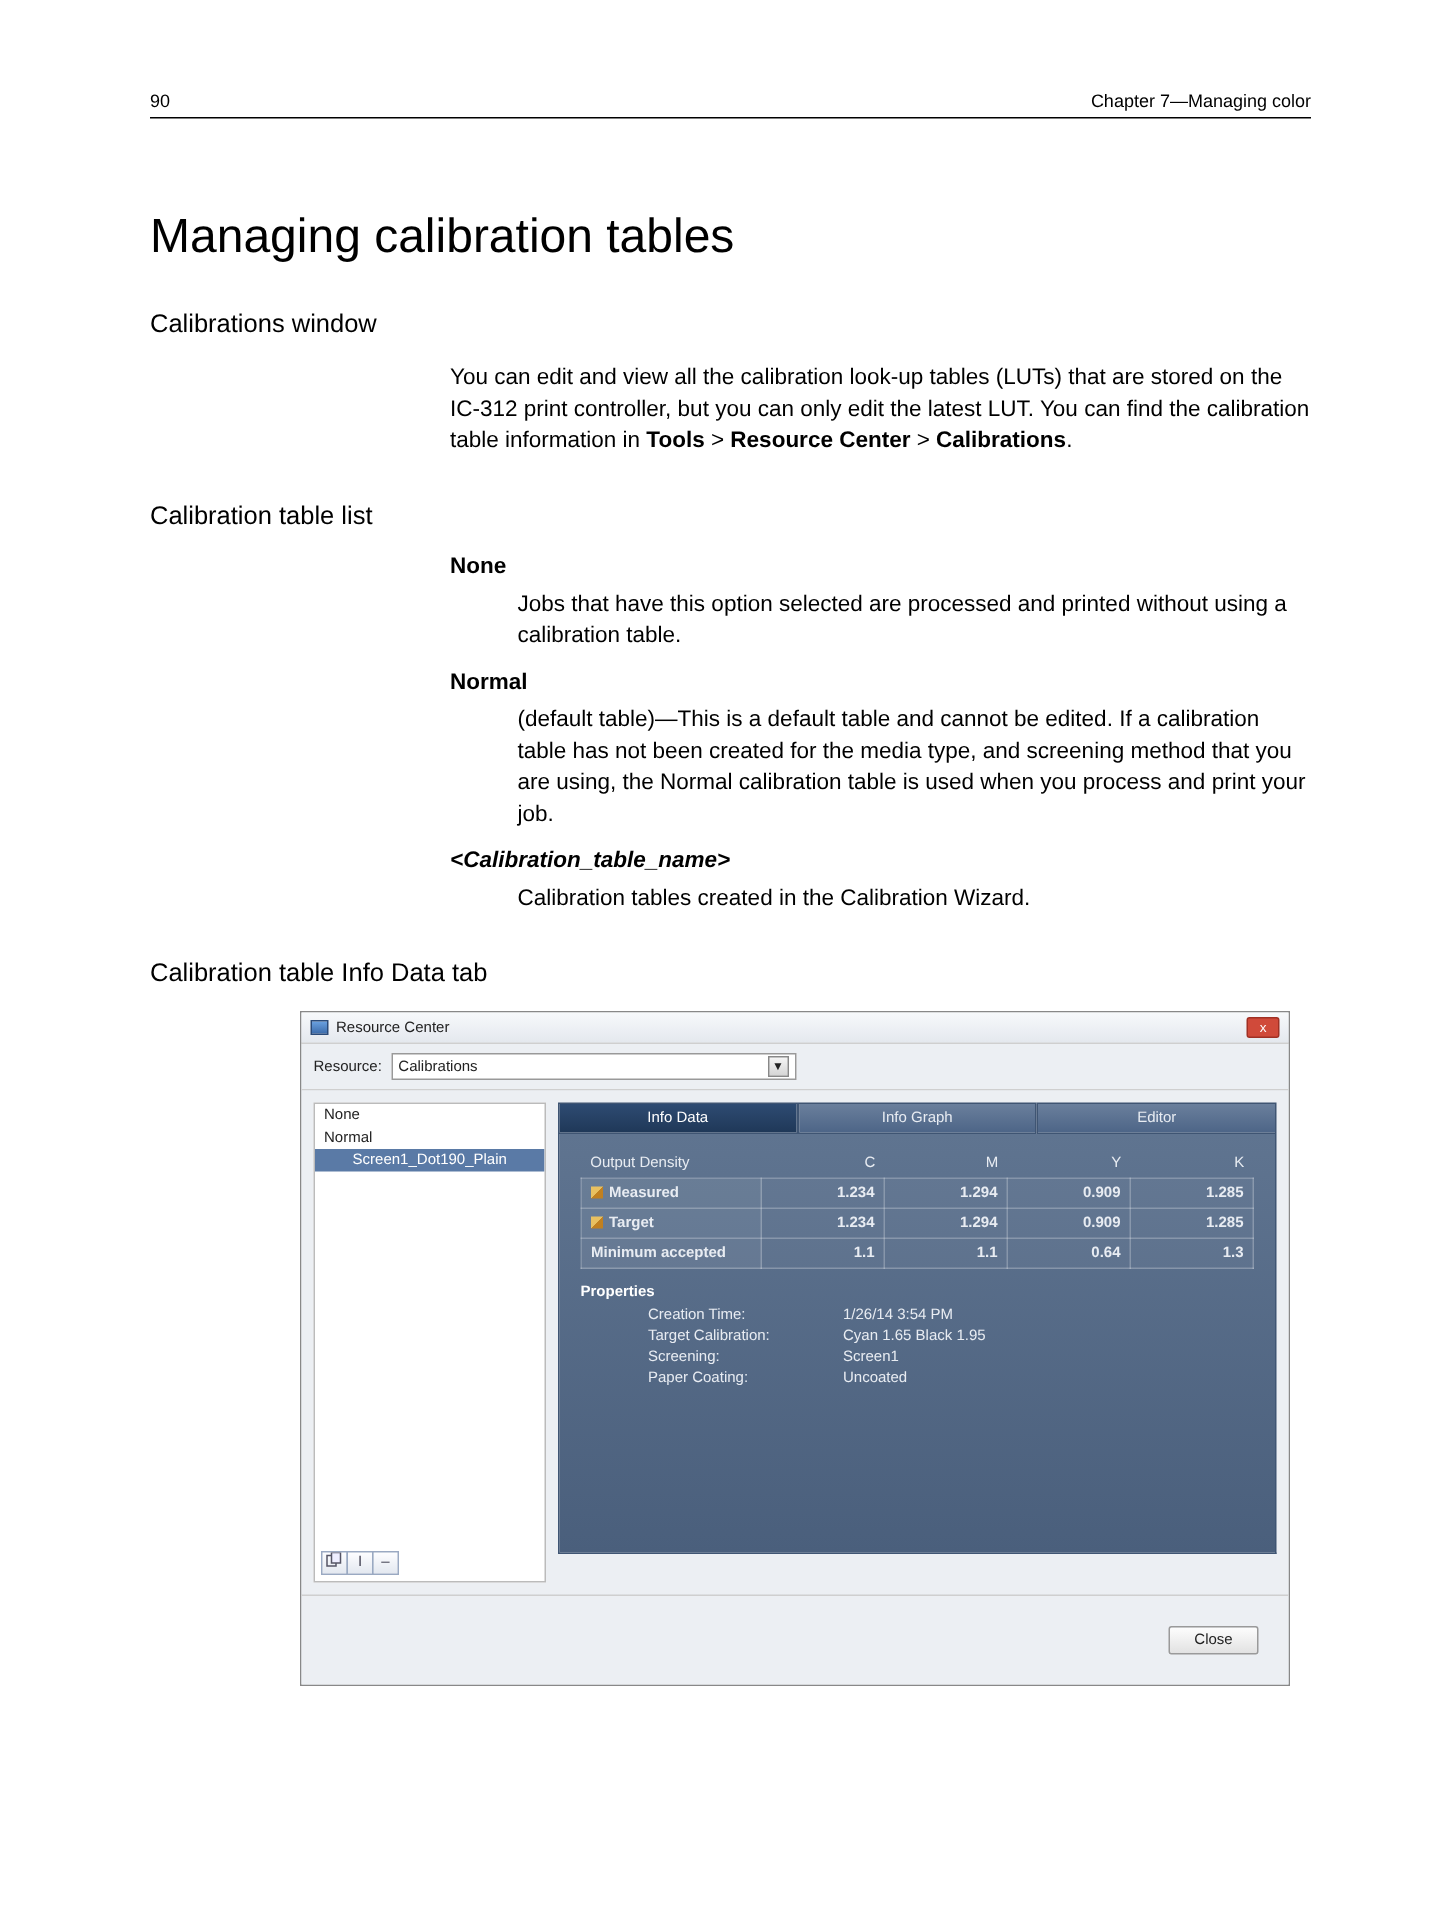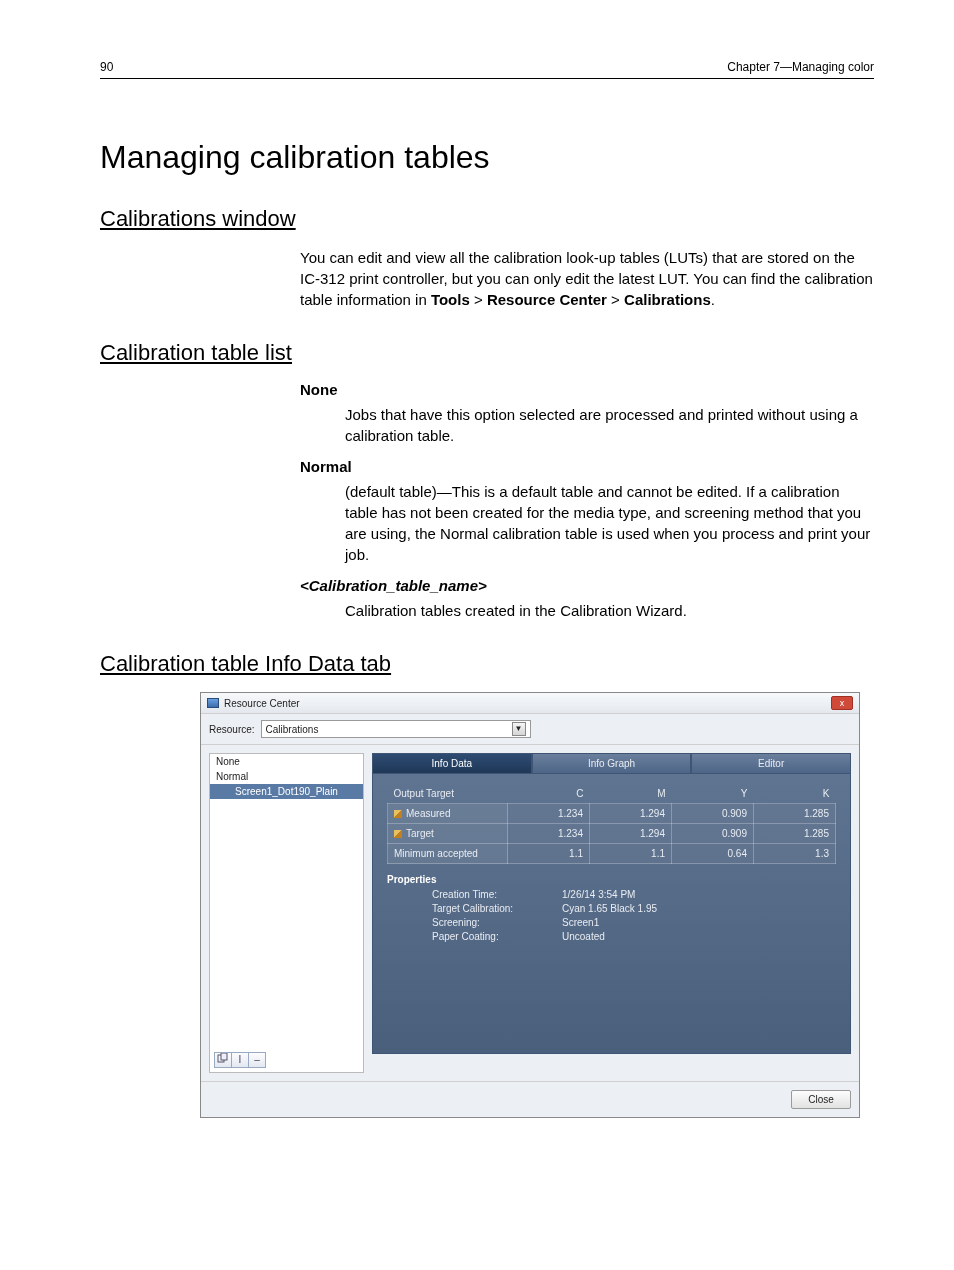--- a/index.html
+++ b/index.html
@@ -21,24 +21,23 @@
     border-bottom: 1px solid #000;
     padding-bottom: 4px;
     margin-bottom: 60px;
   }
   h1 {
     font-size: 32px;
     font-weight: normal;
     margin: 0 0 30px 0;
   }
   h2 {
-    font-size: 22px;
+    font-size: 17px;
     font-weight: normal;
     margin: 30px 0 15px 0;
-    text-decoration: underline;
   }
   .body-text {
     font-size: 15px;
     line-height: 1.4;
     margin-left: 200px;
     margin-bottom: 10px;
   }
   .body-text b { font-weight: bold; }
   .def-term {
     font-size: 15px;
@@ -193,20 +192,21 @@
   }
   .density-table {
     width: 100%;
     font-size: 10px;
     border-collapse: collapse;
     margin-bottom: 10px;
   }
   .density-table th, .density-table td {
     padding: 4px 6px;
     text-align: right;
+    font-weight: bold;
   }
   .density-table th:first-child, .density-table td:first-child {
     text-align: left;
     width: 120px;
   }
   .density-table td:first-child {
     background: rgba(255,255,255,0.08);
     border: 1px solid rgba(255,255,255,0.25);
   }
   .density-table tbody td {
@@ -233,21 +233,21 @@
     margin-top: 8px;
   }
   .props-title { font-weight: bold; color: #fff; margin-bottom: 4px; }
   .prop-row { display: flex; margin: 3px 0; }
   .prop-label { width: 130px; margin-left: 45px; }
   .prop-value { flex: 1; }
 
   .rc-footer {
     display: flex;
     justify-content: flex-end;
-    padding: 8px;
+    padding: 20px;
     background: #eceff3;
     border-top: 1px solid #cfcfcf;
   }
   .rc-btn {
     min-width: 60px;
     padding: 3px 12px;
     background: linear-gradient(#fdfdfd,#e2e2e2);
     border: 1px solid #9a9a9a;
     border-radius: 2px;
     font-size: 10px;
@@ -324,21 +324,21 @@
         <div class="rc-tabs">
           <div class="rc-tab active">Info Data</div>
           <div class="rc-tab">Info Graph</div>
           <div class="rc-tab">Editor</div>
         </div>
 
         <div class="rc-panel">
           <table class="density-table">
             <thead>
               <tr>
-                <th>Output Target</th>
+                <th>Output Density</th>
                 <th class="col-C">C</th>
                 <th class="col-M">M</th>
                 <th class="col-Y">Y</th>
                 <th class="col-K">K</th>
               </tr>
             </thead>
             <tbody>
               <tr>
                 <td><span class="pencil"></span><span>Measured</span></td>
                 <td>1.234</td>

